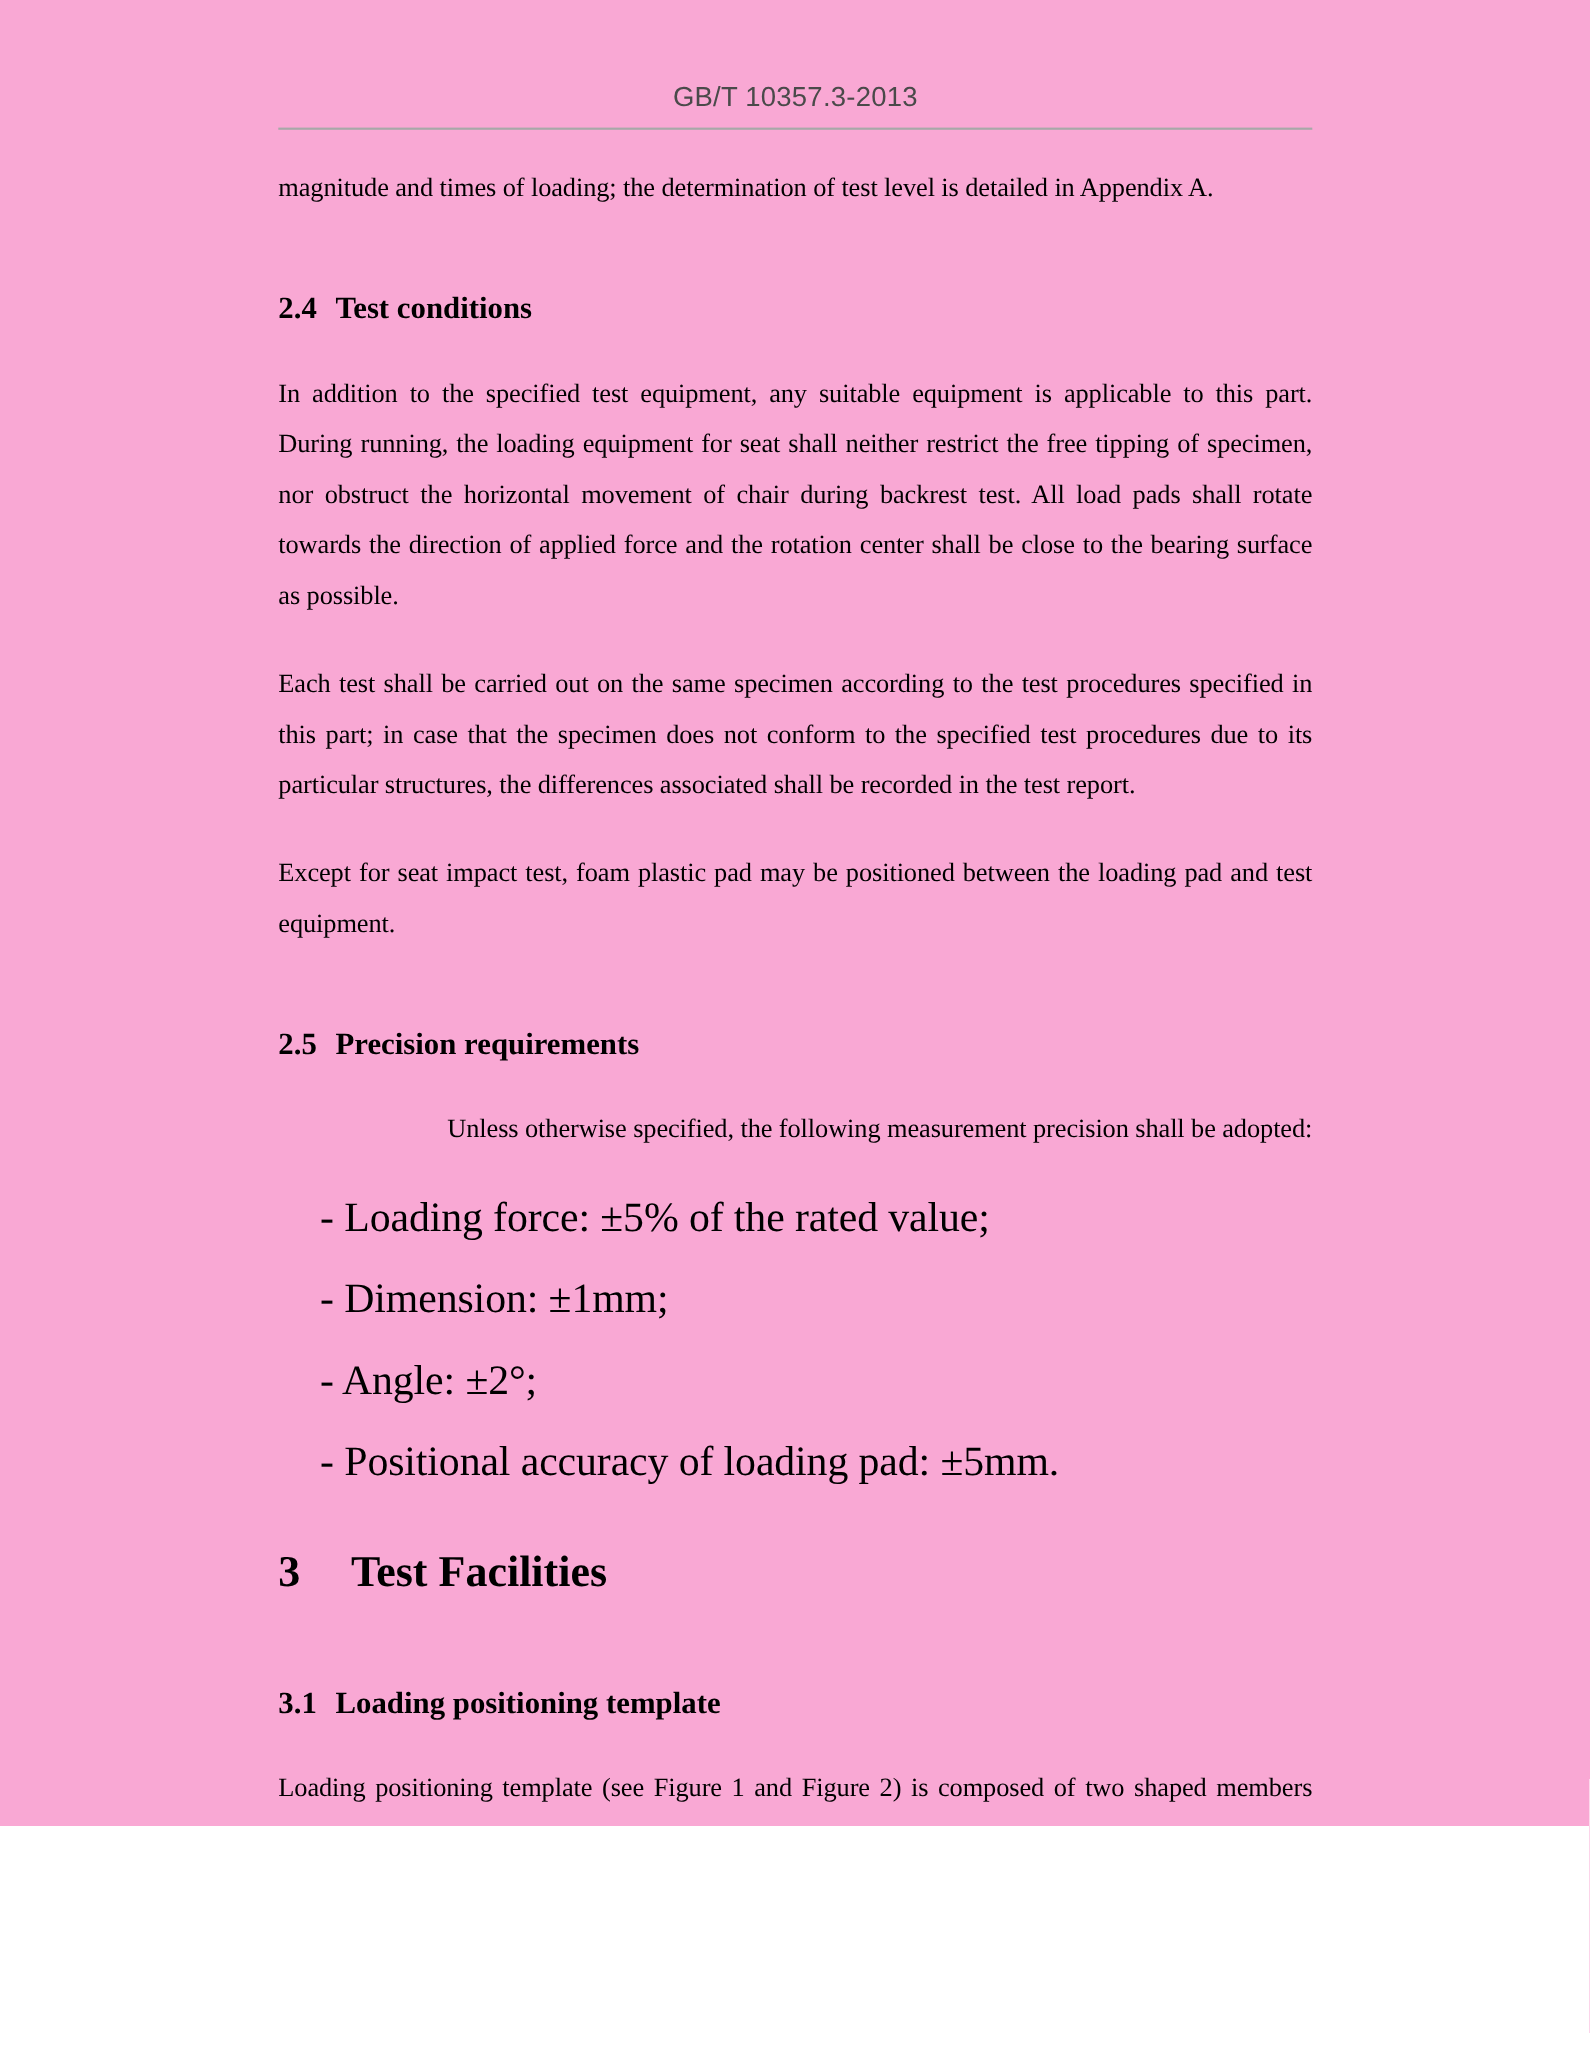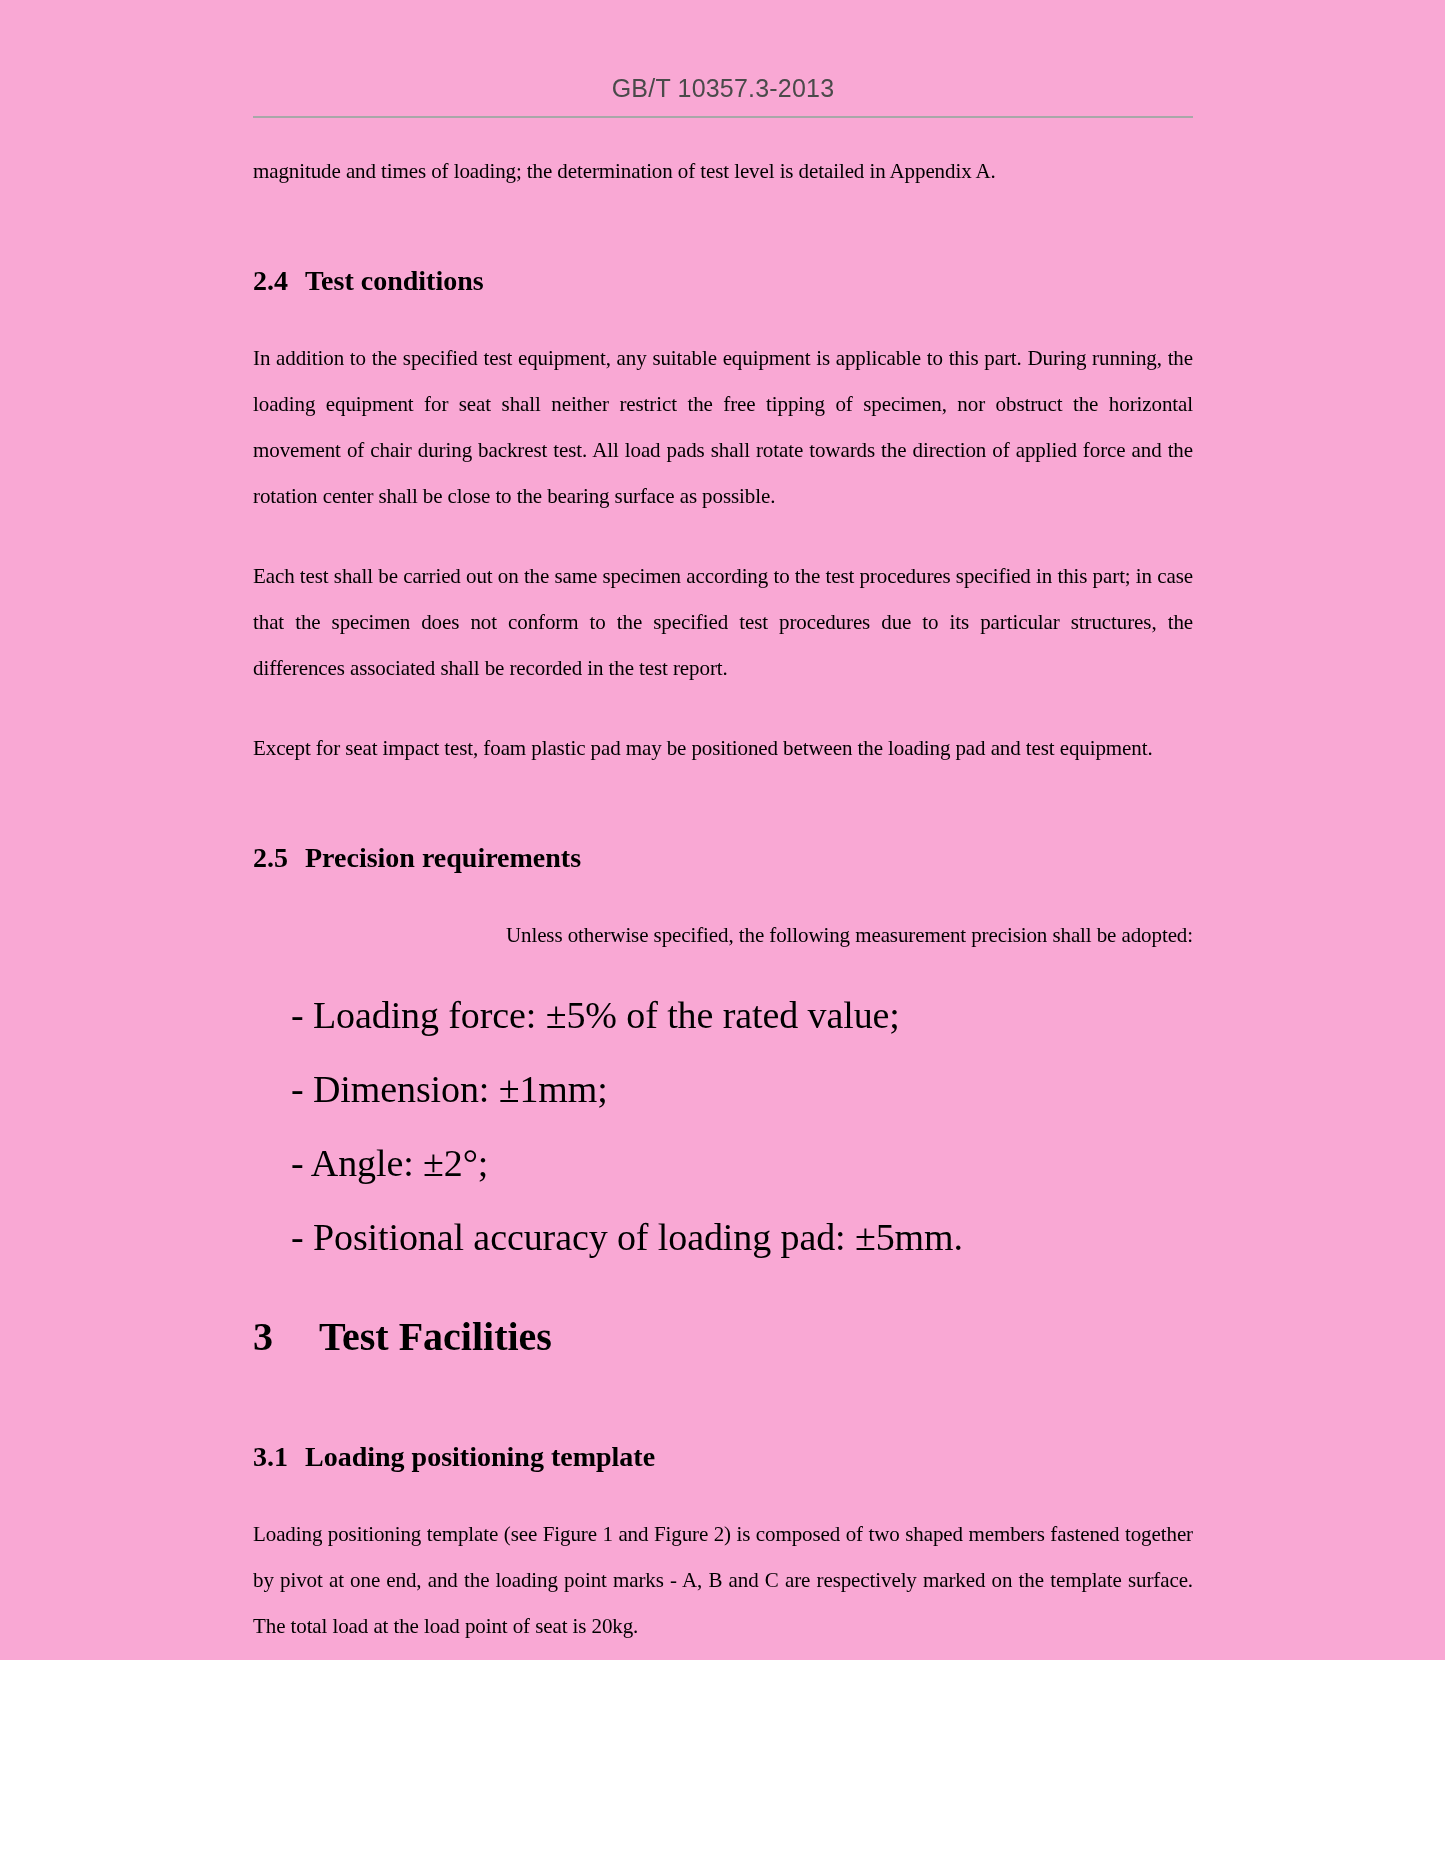--- a/index.html
+++ b/index.html
@@ -44,21 +44,21 @@
   
   .content {
     position: absolute;
     top: 148px;
     left: 253px;
     width: 940px;
   }
 
   p.para {
     margin: 0 0 0 0;
-    font-size: 21px;
+    font-size: 24px;
     line-height: 46px;
     text-align: justify;
     text-justify: inter-word;
     letter-spacing: -0.1px;
   }
   p.para.nojust {
     text-align: right;
   }
 
   .gap-para { height: 34px; }

